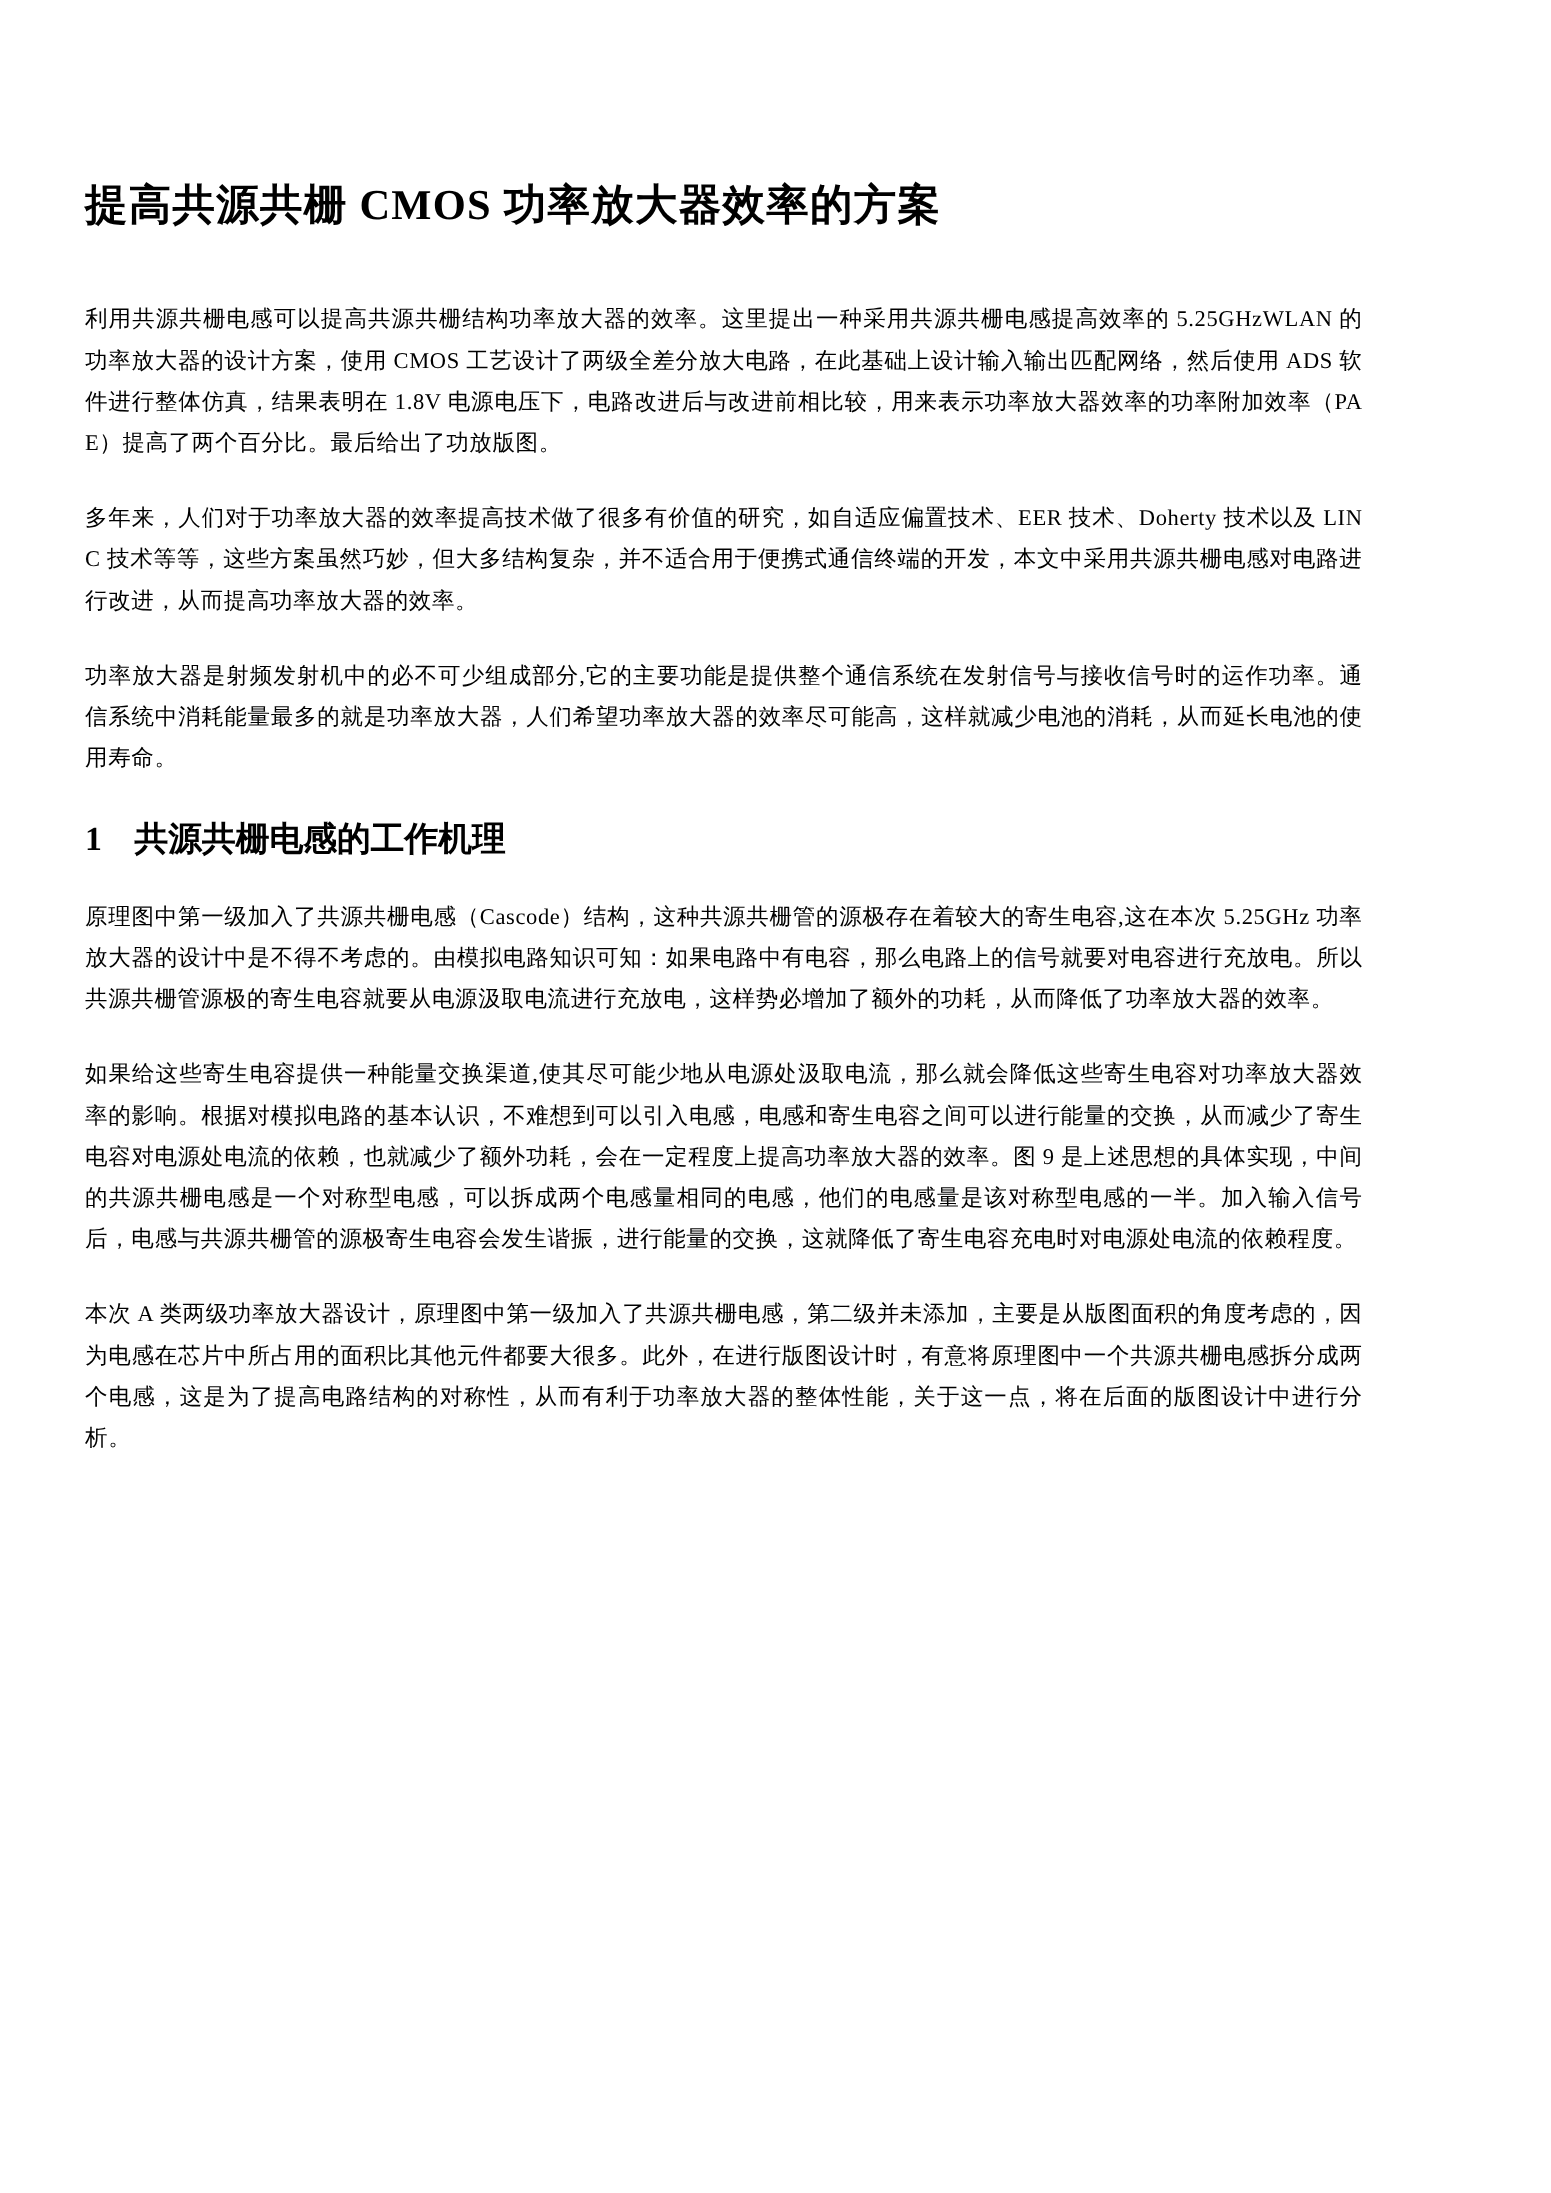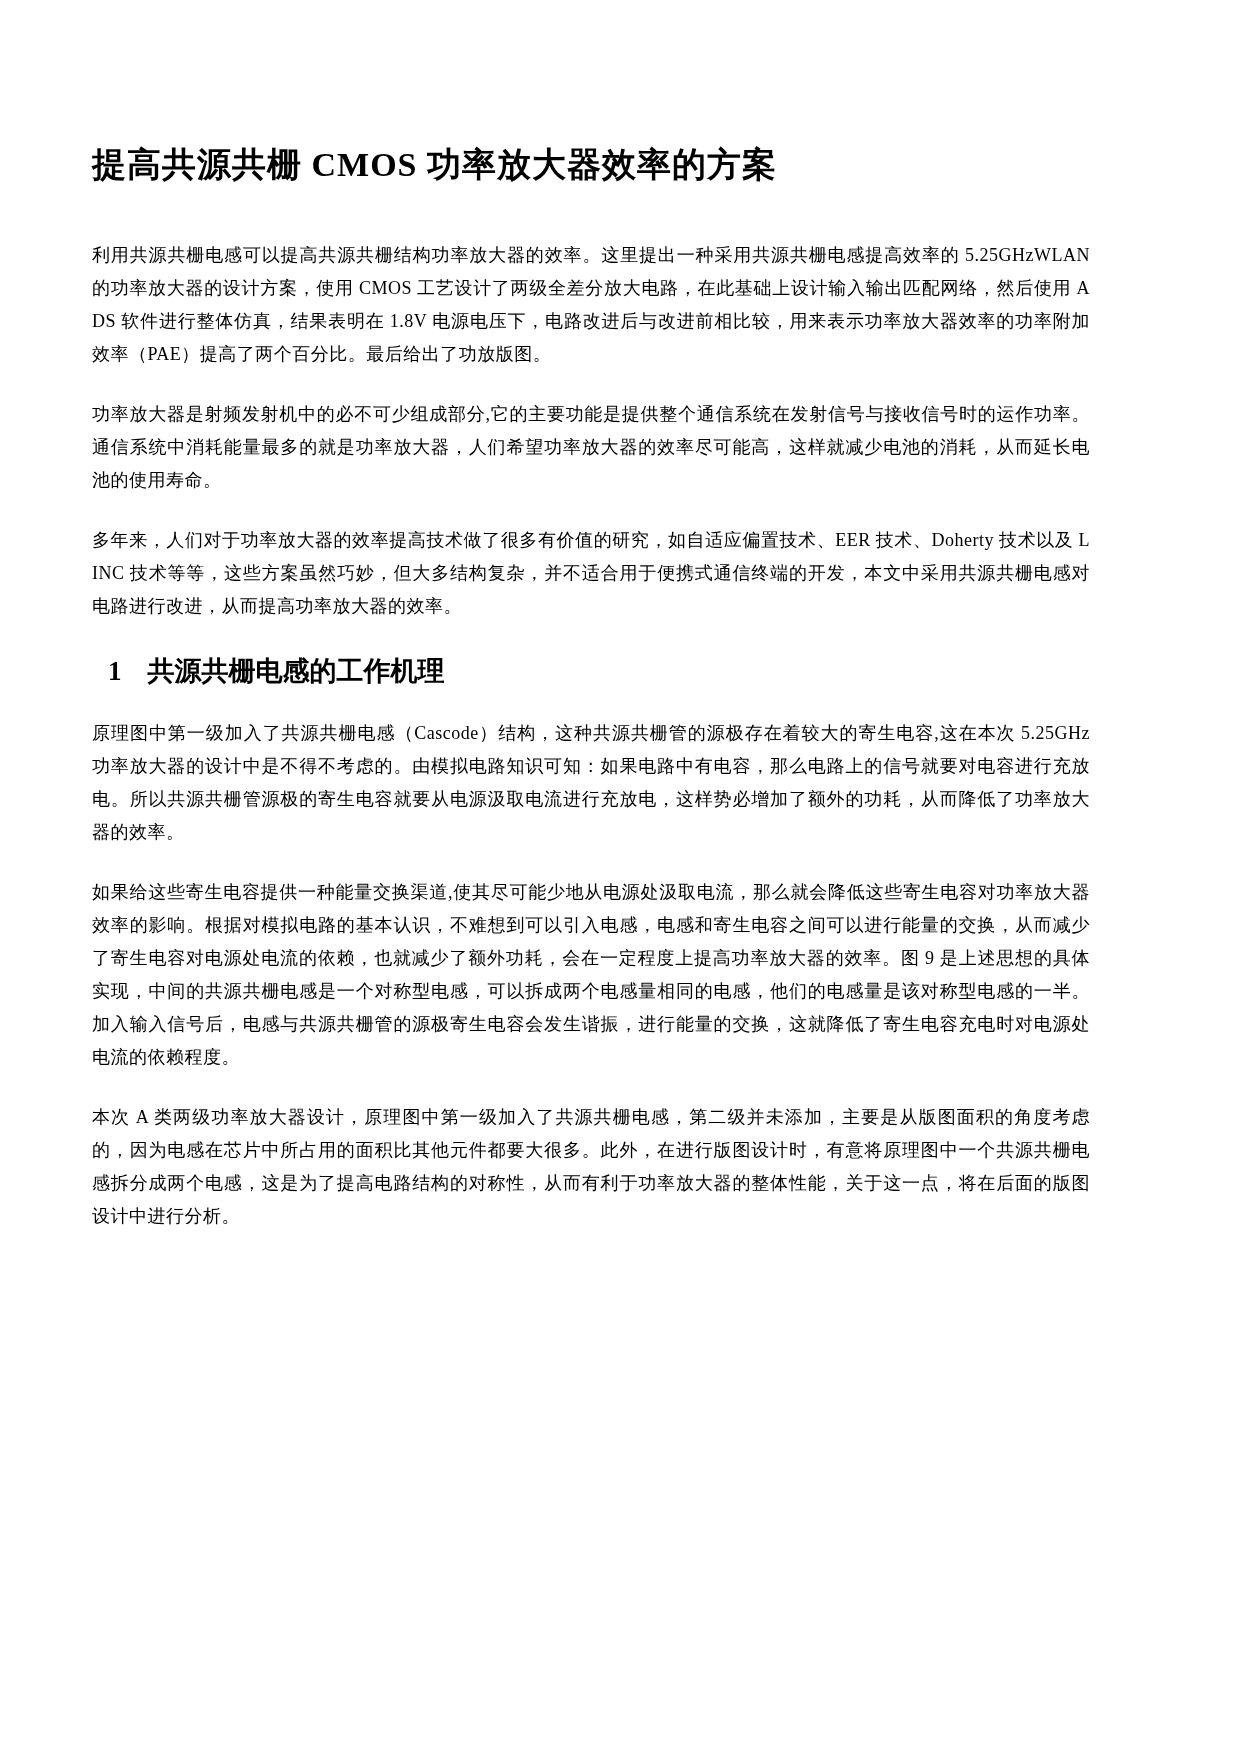--- a/index.html
+++ b/index.html
@@ -9,21 +9,21 @@
   }
   .page {
     position: relative;
     width: 1241px;
     height: 1754px;
     margin: 0 auto;
     background: #ffffff;
     color: #000000;
     font-family: "Liberation Serif", "DejaVu Serif", serif;
     box-sizing: border-box;
-    padding: 143px 151px 0 92px;
+    padding: 143px 151px 0 68px;
     overflow: hidden;
   }
   .doc-title {
     font-size: 34px;
     line-height: 44px;
     font-weight: bold;
     margin: 0 0 52px 0;
     letter-spacing: 1px;
     white-space: nowrap;
   }
@@ -33,39 +33,39 @@
     margin: 0 0 27px 0;
     text-align: justify;
     text-justify: inter-character;
     letter-spacing: 0.5px;
     word-break: break-all;
   }
   .section-heading {
     font-size: 27px;
     line-height: 36px;
     font-weight: bold;
-    margin: 30px 0 28px 16px;
+    margin: 30px 0 28px 0;
   }
   .section-heading .sec-num {
     display: inline-block;
     margin-right: 26px;
   }
 </style>
 </head>
 <body>
 
 <div class="page">
 
   <h1 class="doc-title">提高共源共栅 CMOS 功率放大器效率的方案</h1>
 
   <p class="body-para">利用共源共栅电感可以提高共源共栅结构功率放大器的效率。这里提出一种采用共源共栅电感提高效率的 5.25GHzWLAN 的功率放大器的设计方案，使用 CMOS 工艺设计了两级全差分放大电路，在此基础上设计输入输出匹配网络，然后使用 ADS 软件进行整体仿真，结果表明在 1.8V 电源电压下，电路改进后与改进前相比较，用来表示功率放大器效率的功率附加效率（PAE）提高了两个百分比。最后给出了功放版图。</p>
 
+  <p class="body-para">多年来，人们对于功率放大器的效率提高技术做了很多有价值的研究，如自适应偏置技术、EER 技术、Doherty 技术以及 LINC 技术等等，这些方案虽然巧妙，但大多结构复杂，并不适合用于便携式通信终端的开发，本文中采用共源共栅电感对电路进行改进，从而提高功率放大器的效率。</p>
+
   <p class="body-para">功率放大器是射频发射机中的必不可少组成部分,它的主要功能是提供整个通信系统在发射信号与接收信号时的运作功率。通信系统中消耗能量最多的就是功率放大器，人们希望功率放大器的效率尽可能高，这样就减少电池的消耗，从而延长电池的使用寿命。</p>
-
-  <p class="body-para">多年来，人们对于功率放大器的效率提高技术做了很多有价值的研究，如自适应偏置技术、EER 技术、Doherty 技术以及 LINC 技术等等，这些方案虽然巧妙，但大多结构复杂，并不适合用于便携式通信终端的开发，本文中采用共源共栅电感对电路进行改进，从而提高功率放大器的效率。</p>
 
   <h2 class="section-heading">
     <span class="sec-num">1</span><span>共源共栅电感的工作机理</span>
   </h2>
 
   <p class="body-para">原理图中第一级加入了共源共栅电感（Cascode）结构，这种共源共栅管的源极存在着较大的寄生电容,这在本次 5.25GHz 功率放大器的设计中是不得不考虑的。由模拟电路知识可知：如果电路中有电容，那么电路上的信号就要对电容进行充放电。所以共源共栅管源极的寄生电容就要从电源汲取电流进行充放电，这样势必增加了额外的功耗，从而降低了功率放大器的效率。</p>
 
   <p class="body-para">如果给这些寄生电容提供一种能量交换渠道,使其尽可能少地从电源处汲取电流，那么就会降低这些寄生电容对功率放大器效率的影响。根据对模拟电路的基本认识，不难想到可以引入电感，电感和寄生电容之间可以进行能量的交换，从而减少了寄生电容对电源处电流的依赖，也就减少了额外功耗，会在一定程度上提高功率放大器的效率。图 9 是上述思想的具体实现，中间的共源共栅电感是一个对称型电感，可以拆成两个电感量相同的电感，他们的电感量是该对称型电感的一半。加入输入信号后，电感与共源共栅管的源极寄生电容会发生谐振，进行能量的交换，这就降低了寄生电容充电时对电源处电流的依赖程度。</p>
 
   <p class="body-para">本次 A 类两级功率放大器设计，原理图中第一级加入了共源共栅电感，第二级并未添加，主要是从版图面积的角度考虑的，因为电感在芯片中所占用的面积比其他元件都要大很多。此外，在进行版图设计时，有意将原理图中一个共源共栅电感拆分成两个电感，这是为了提高电路结构的对称性，从而有利于功率放大器的整体性能，关于这一点，将在后面的版图设计中进行分析。</p>

